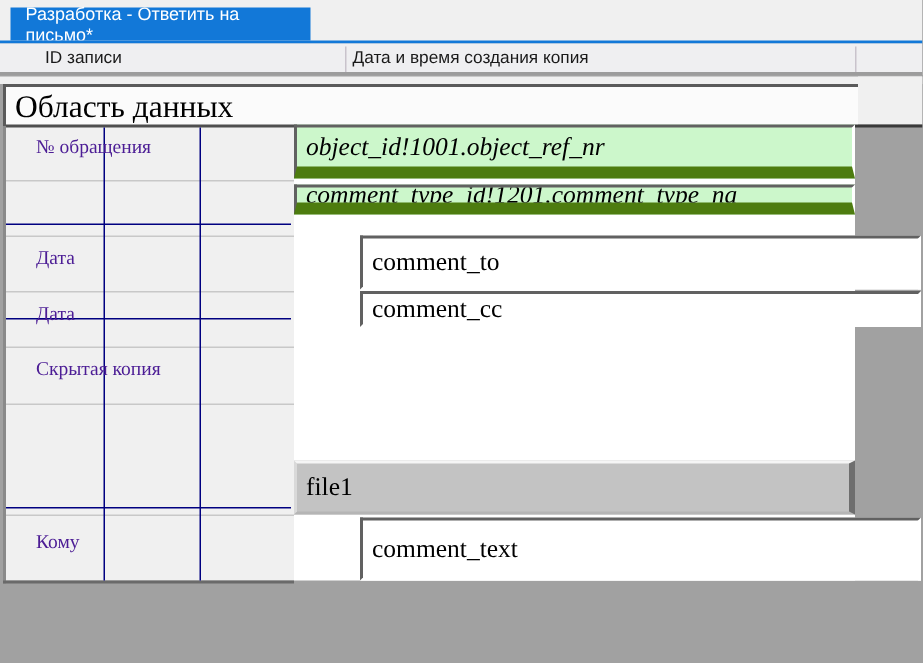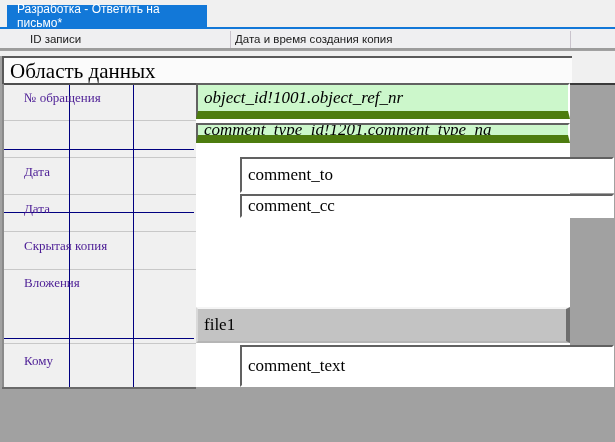--- a/index.html
+++ b/index.html
@@ -106,21 +106,20 @@
   <div class="navy-v" style="left:69px"></div>
   <div class="navy-v" style="left:133px"></div>
   <div class="navy-h" style="top:149px"></div>
   <div class="navy-h" style="top:212px"></div>
   <div class="navy-h" style="top:338px"></div>
 
   <div class="lbl" style="top:90px">№ обращения</div>
   <div class="lbl" style="top:164px">Дата</div>
   <div class="lbl" style="top:201px">Дата</div>
   <div class="lbl" style="top:238px">Скрытая копия</div>
-  <div class="lbl" style="top:275px">Вложения</div>
   <div class="lbl" style="top:353px">Кому</div>
 
   <div class="field f-green" style="top:83px;height:36px">object_id!1001.object_ref_nr</div>
   <div class="field f-green" style="top:123px;height:20px">comment_type_id!1201.comment_type_na</div>
   <div class="field f-white" style="top:157px;height:36px">comment_to</div>
   <div class="field f-white" style="top:194px;height:24px">comment_cc</div>
   <div class="field f-gray" style="top:307px;height:36px">file1</div>
   <div class="field f-white" style="top:345px;height:42px">comment_text</div>
 
 </div>

